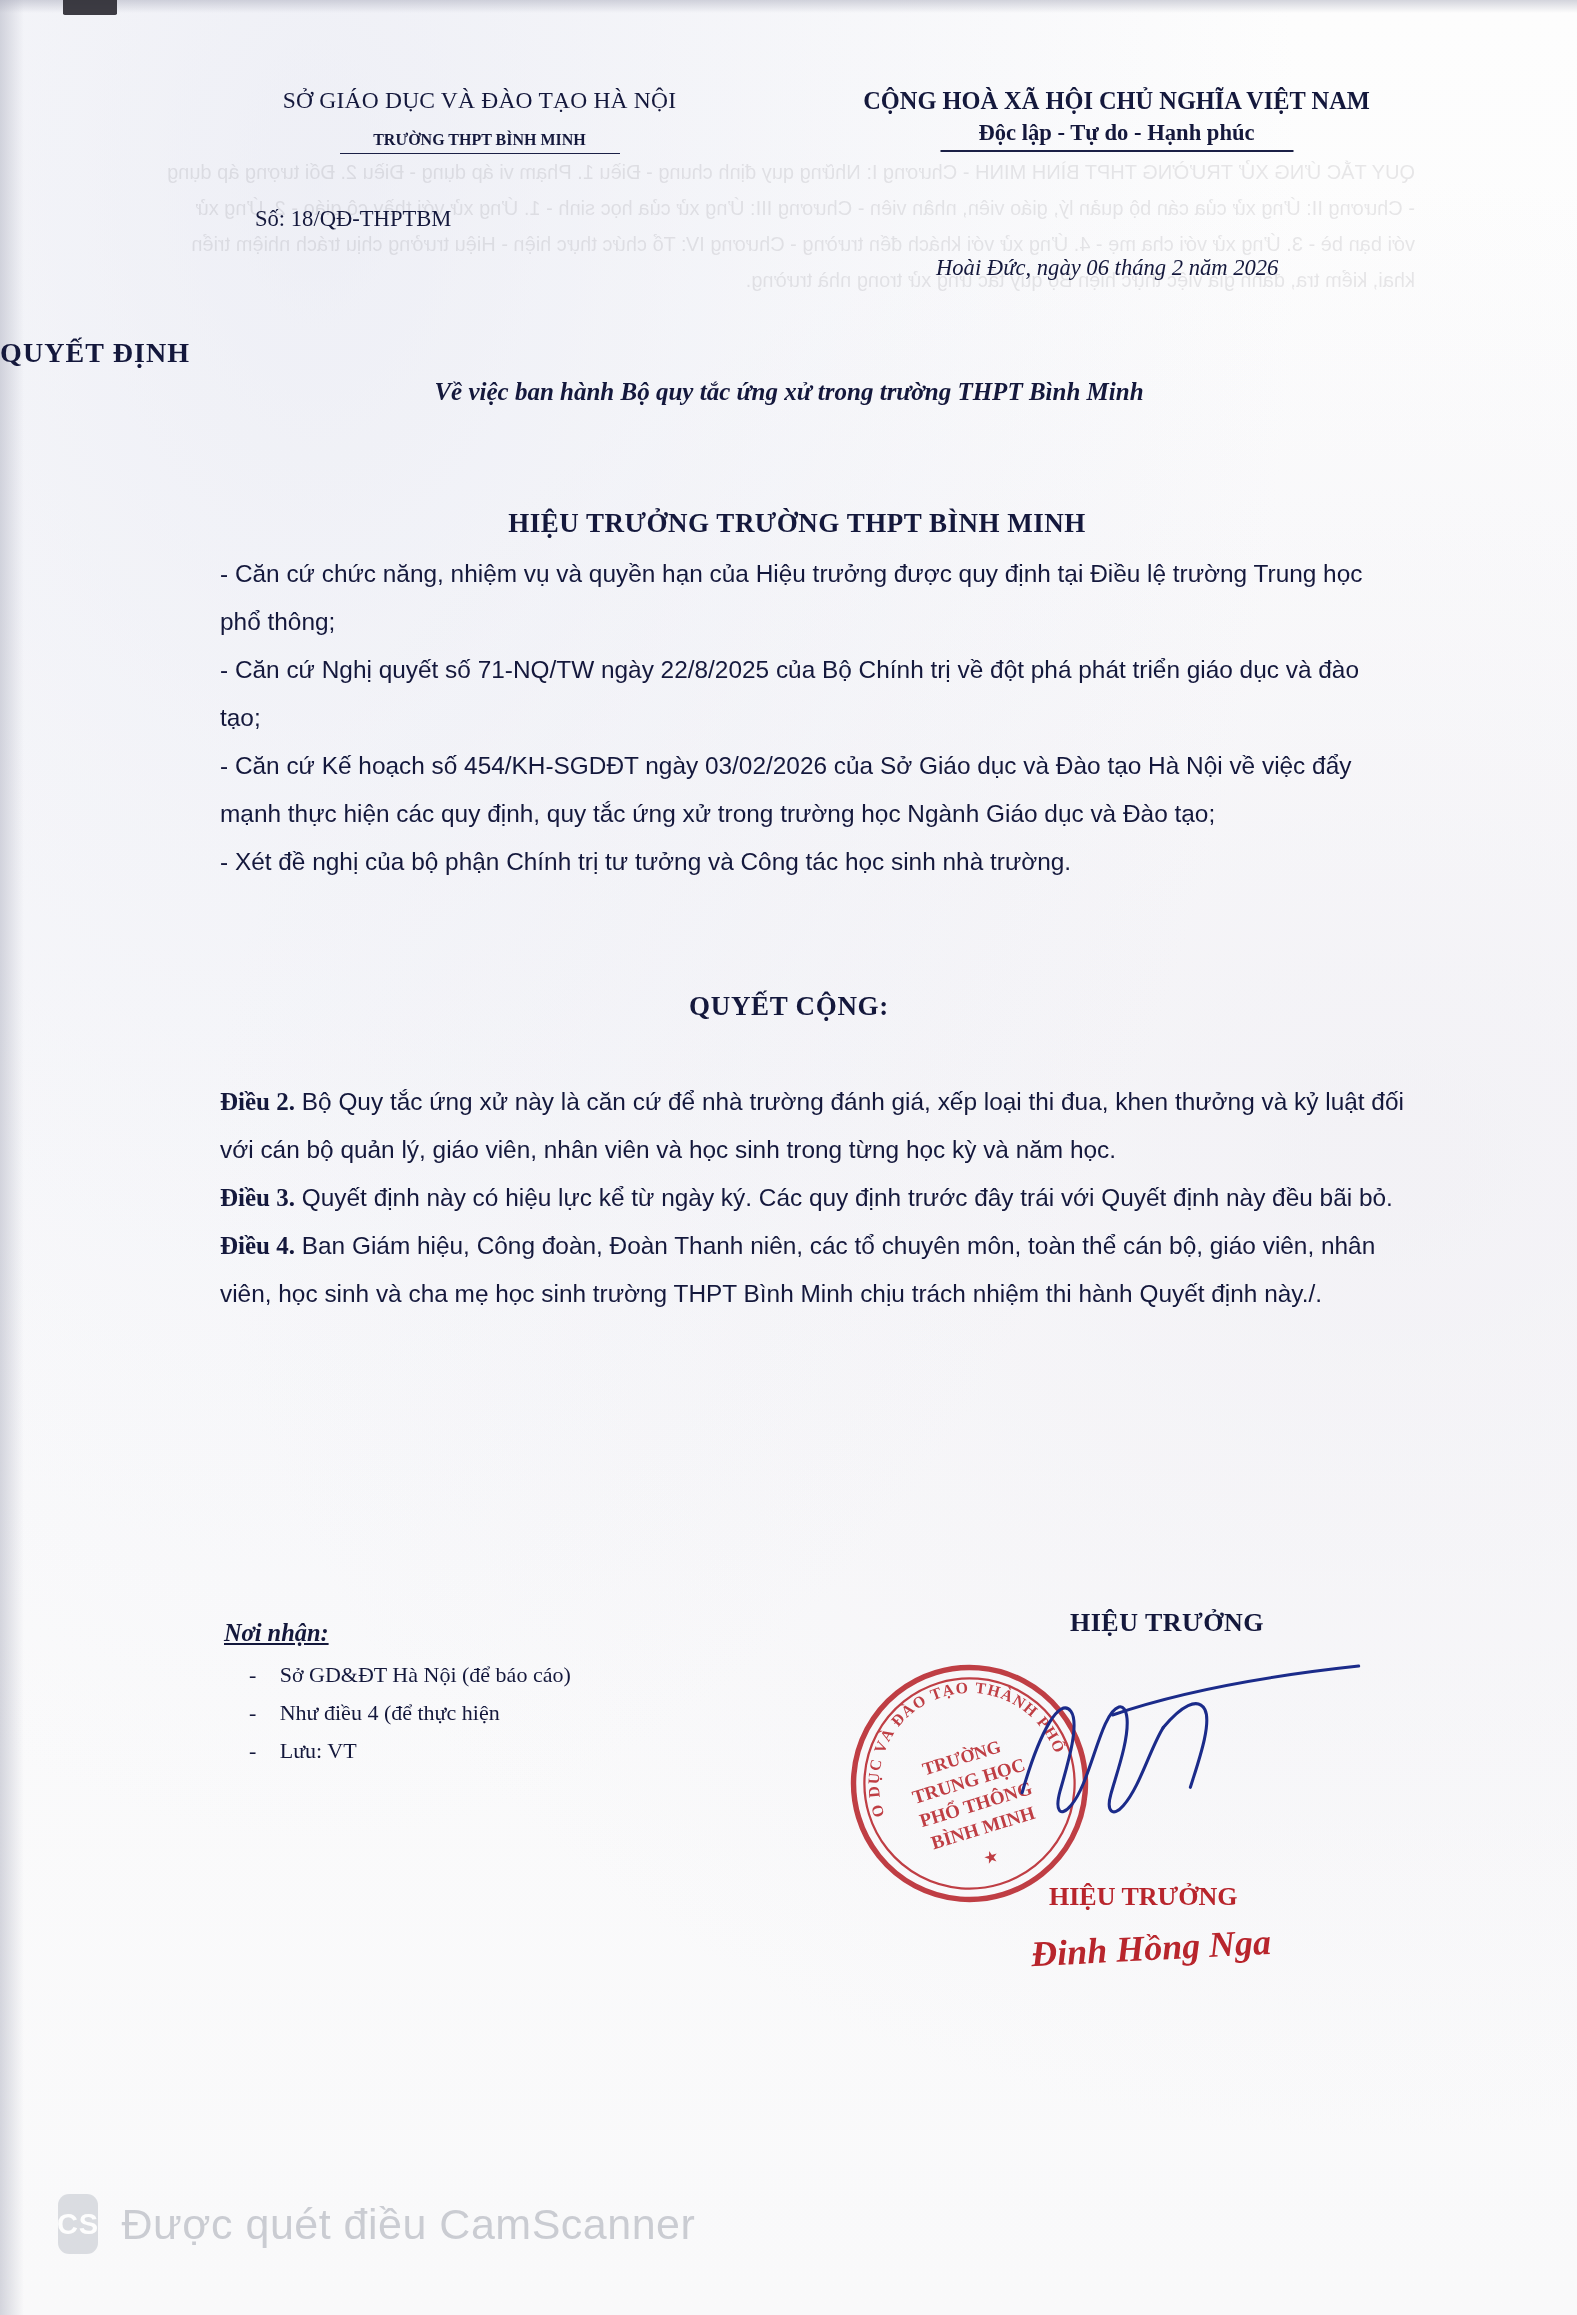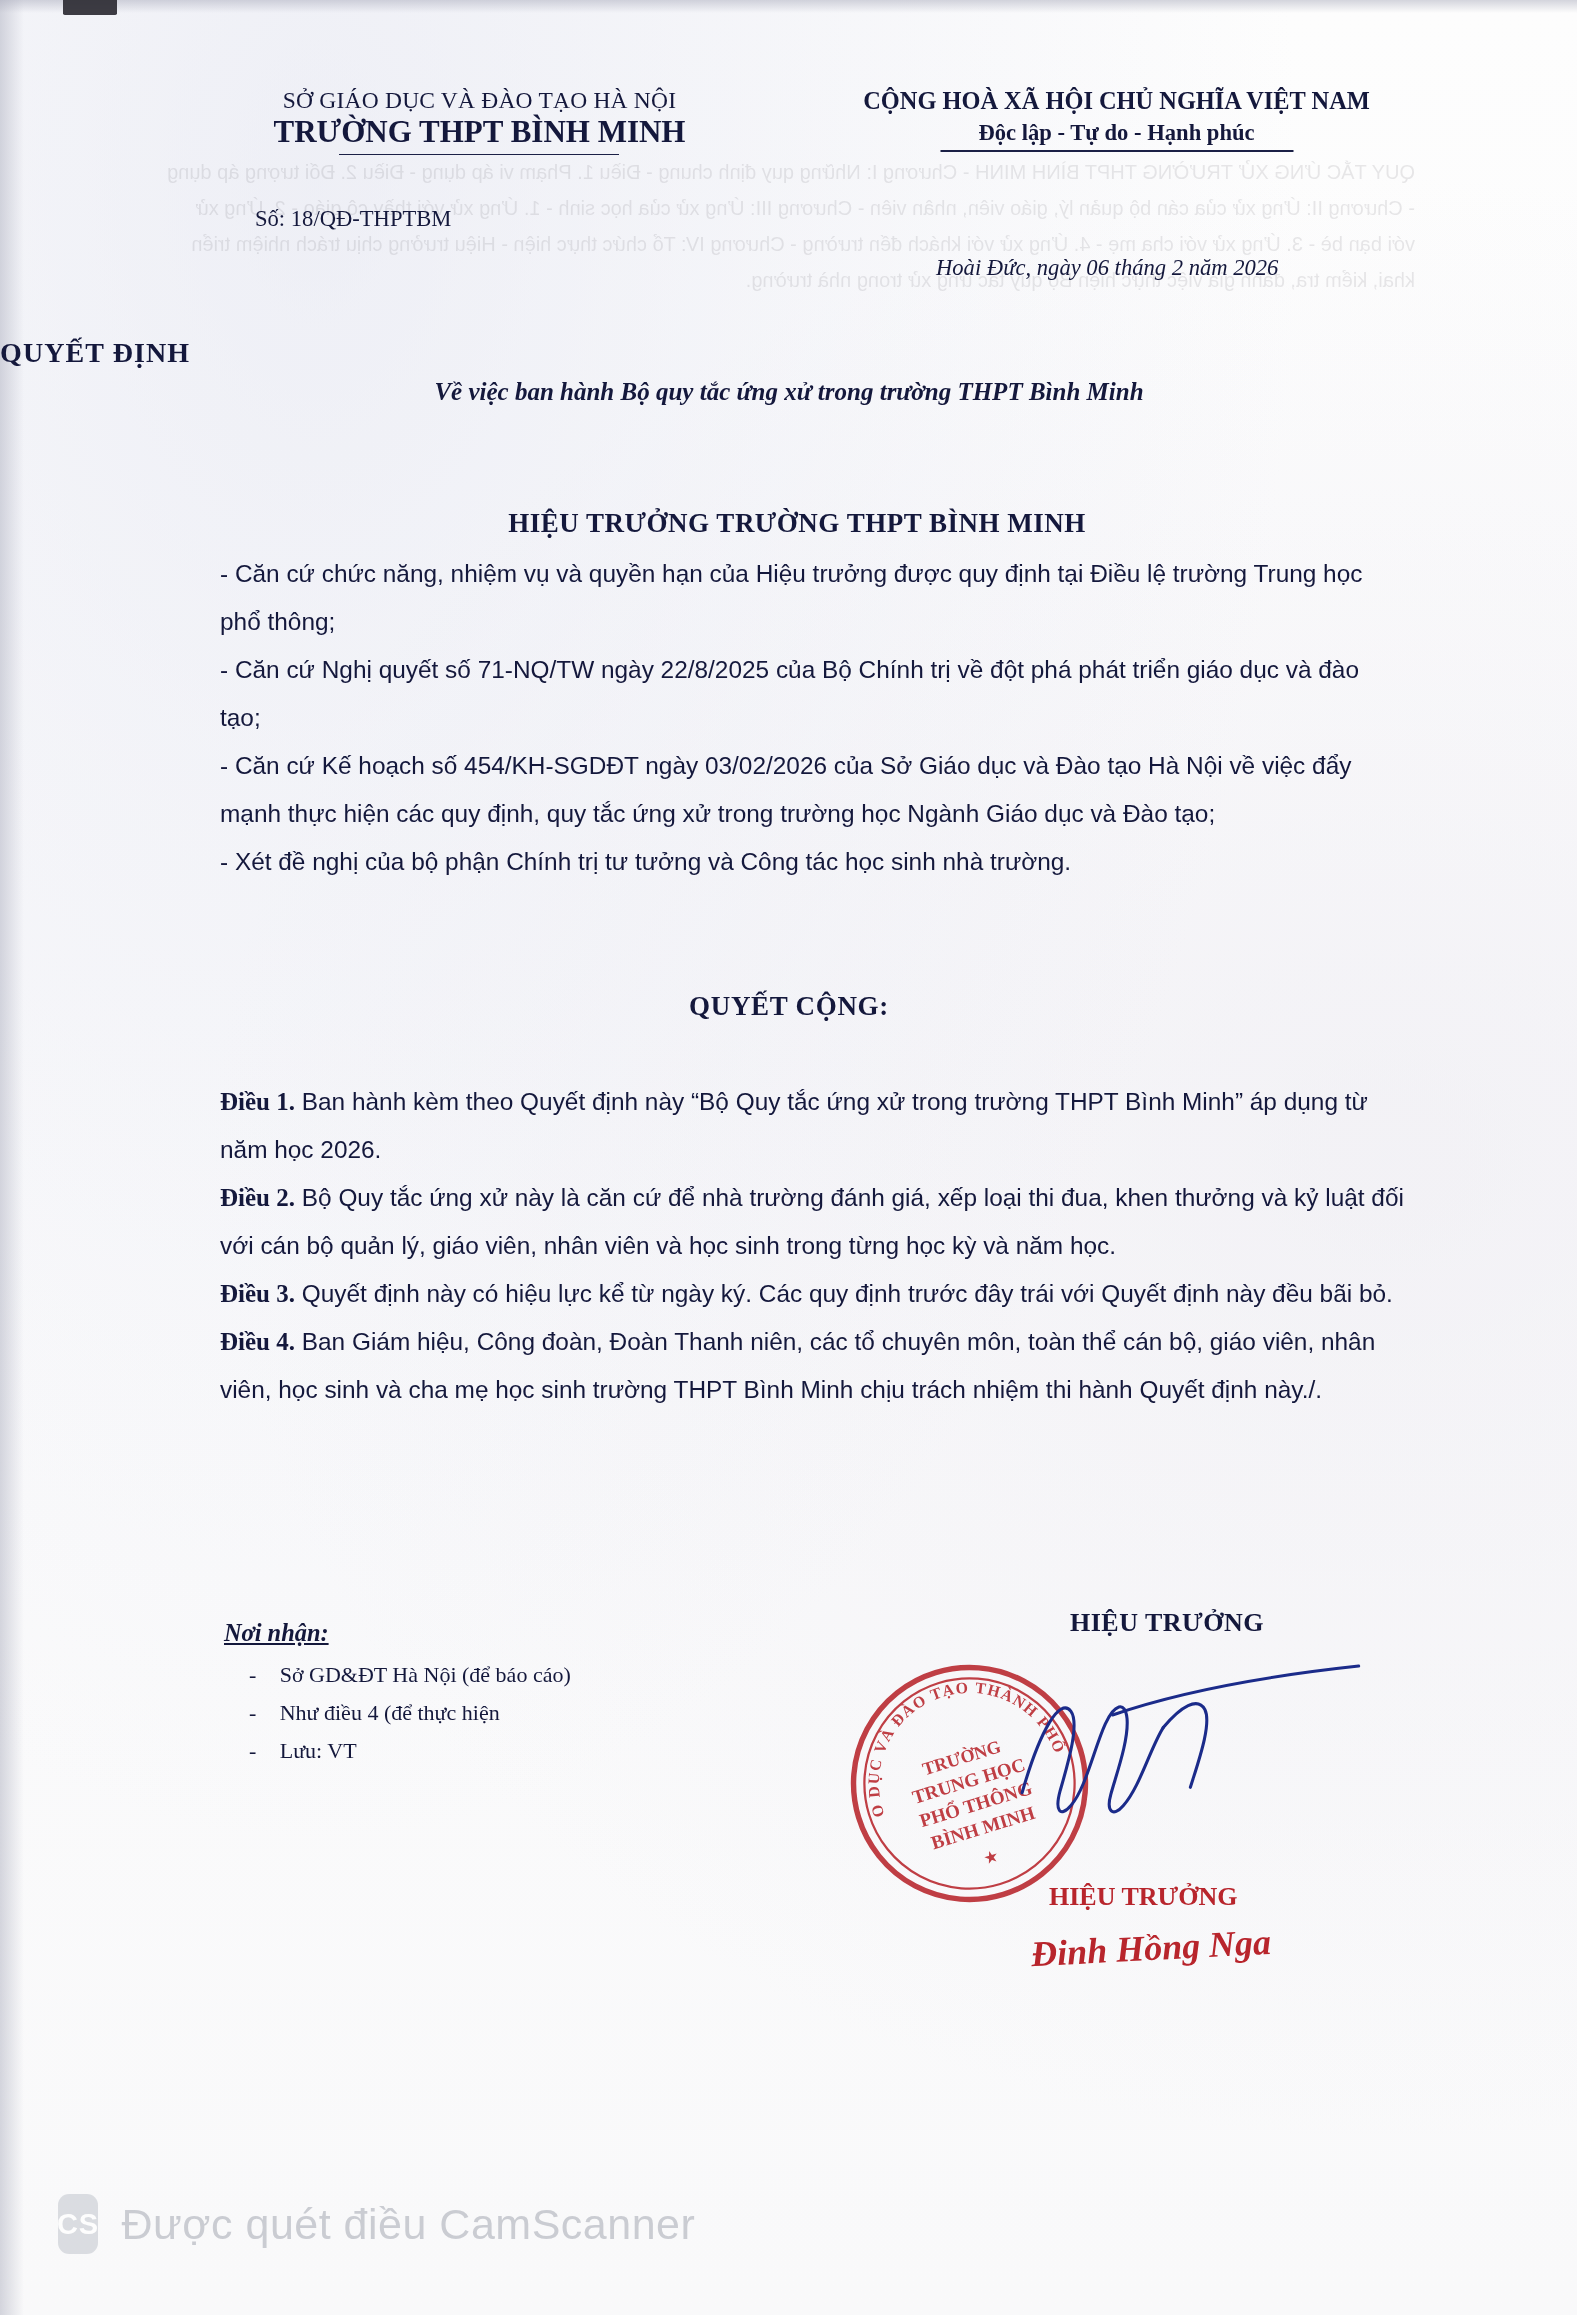--- a/index.html
+++ b/index.html
@@ -88,23 +88,23 @@
   .hdr-right {
     text-align: center;
     width: 633px;
   }
   .org-upper {
     font-size: 23.5px;
     letter-spacing: 0.2px;
     white-space: nowrap;
   }
   .org-school {
-    font-size: 31px;
-    font-weight: bold;
-    margin-top: 0;
+    font-size: 16px;
+    font-weight: bold;
+    margin-top: 17px;
     display: inline-block;
     position: relative;
   }
   .org-school .rule {
     position: absolute;
     left: 50%;
     transform: translateX(-50%);
     bottom: -5.4px;
     width: 280px;
     height: 1.8px;
@@ -367,23 +367,20 @@
     <div class="bases">
       <p>- Căn cứ chức năng, nhiệm vụ và quyền hạn của Hiệu trưởng được quy định tại Điều lệ trường Trung học phổ thông;</p>
       <p>- Căn cứ Nghị quyết số 71-NQ/TW ngày 22/8/2025 của Bộ Chính trị về đột phá phát triển giáo dục và đào tạo;</p>
       <p>- Căn cứ Kế hoạch số 454/KH-SGDĐT ngày 03/02/2026 của Sở Giáo dục và Đào tạo Hà Nội về việc đẩy mạnh thực hiện các quy định, quy tắc ứng xử trong trường học Ngành Giáo dục và Đào tạo;</p>
       <p>- Xét đề nghị của bộ phận Chính trị tư tưởng và Công tác học sinh nhà trường.</p>
     </div>
 
     <div class="decide-word">QUYẾT CỘNG:</div>
 
     <div class="articles">
-      <p>
-        <span class="art-label">Điều 1.</span><span> Ban hành kèm theo Quyết định này “Bộ Quy tắc ứng xử trong trường THPT Bình Minh” áp dụng từ năm học 2026.</span>
-      </p>
       <p>
         <span class="art-label">Điều 2.</span><span> Bộ Quy tắc ứng xử này là căn cứ để nhà trường đánh giá, xếp loại thi đua, khen thưởng và kỷ luật đối với cán bộ quản lý, giáo viên, nhân viên và học sinh trong từng học kỳ và năm học.</span>
       </p>
       <p>
         <span class="art-label">Điều 3.</span><span> Quyết định này có hiệu lực kể từ ngày ký. Các quy định trước đây trái với Quyết định này đều bãi bỏ.</span>
       </p>
       <p>
         <span class="art-label">Điều 4.</span><span> Ban Giám hiệu, Công đoàn, Đoàn Thanh niên, các tổ chuyên môn, toàn thể cán bộ, giáo viên, nhân viên, học sinh và cha mẹ học sinh trường THPT Bình Minh chịu trách nhiệm thi hành Quyết định này./.</span>
       </p>
     </div>

